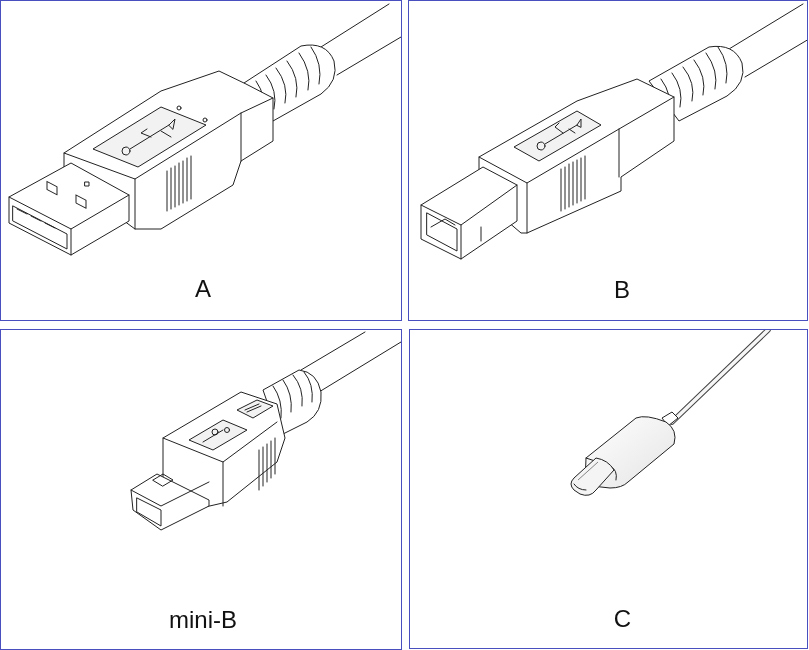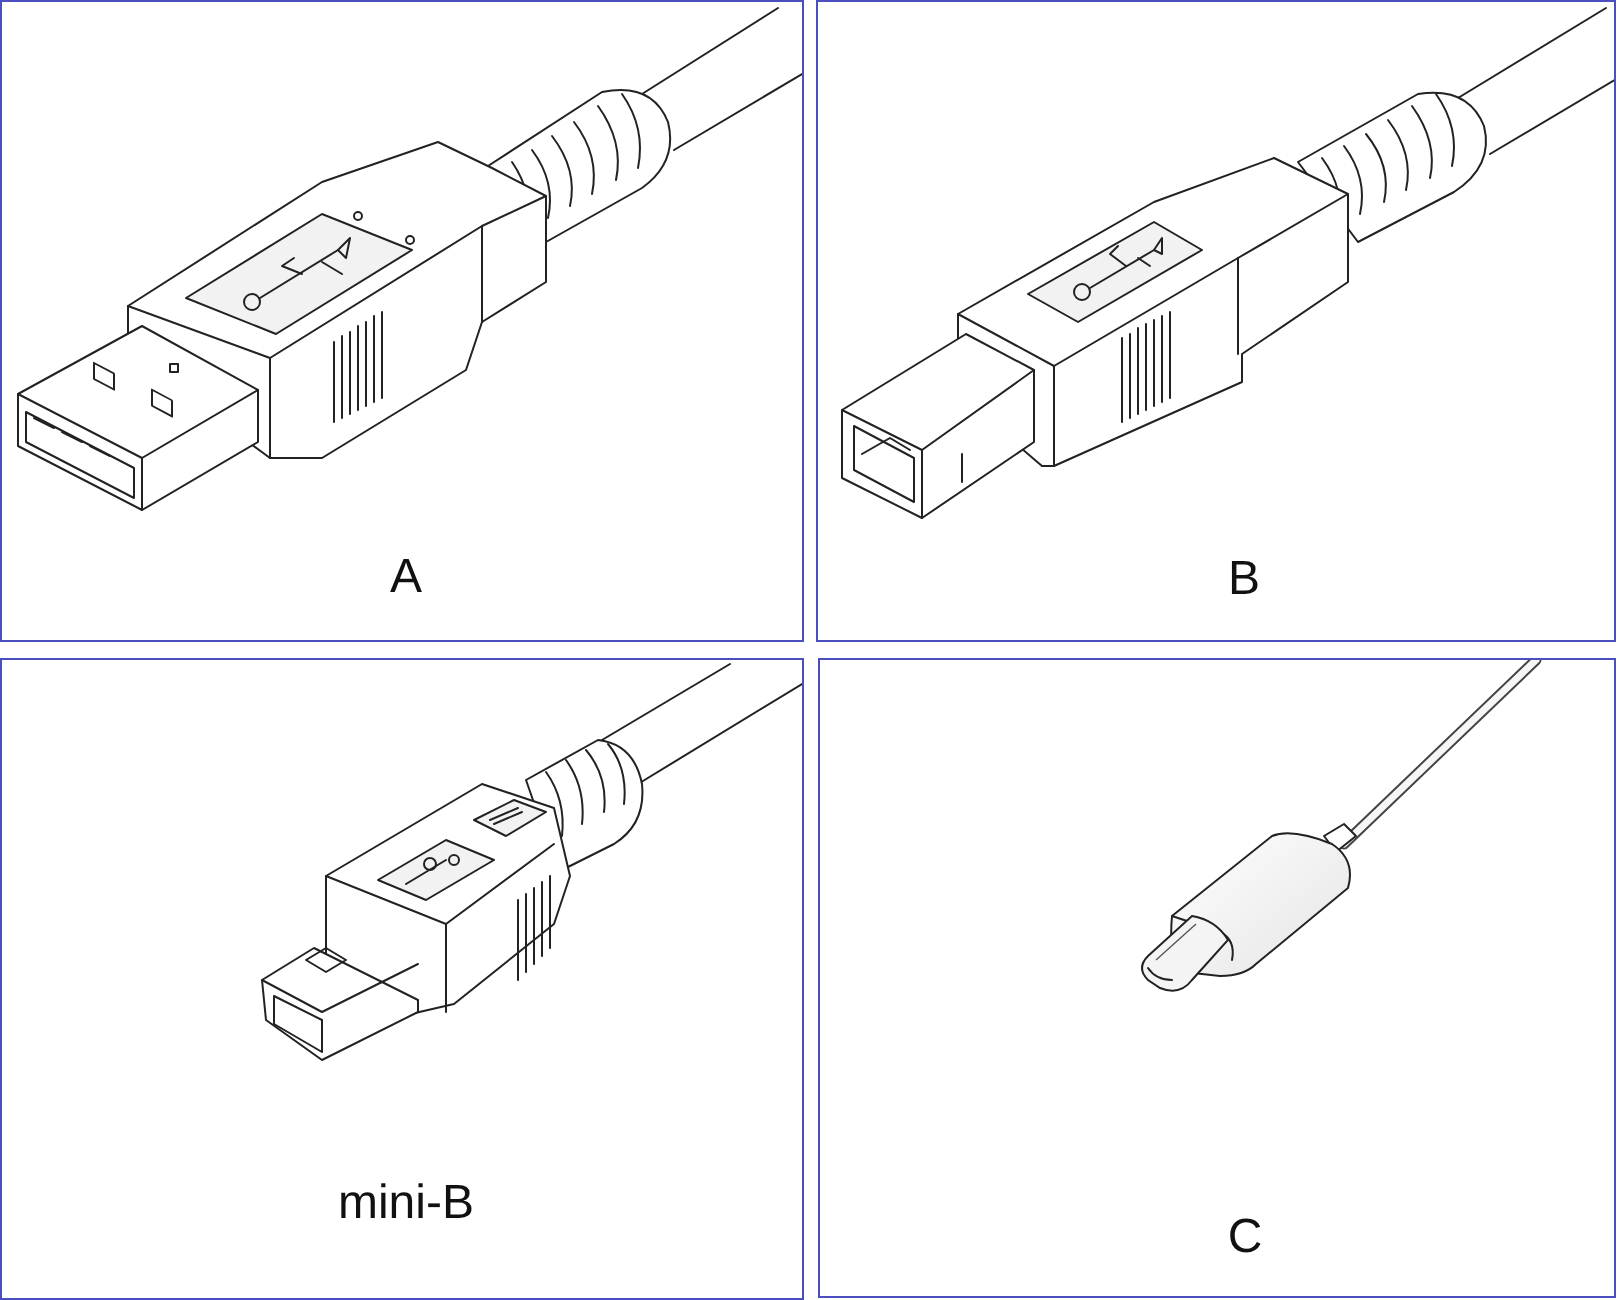--- a/index.html
+++ b/index.html
@@ -5,21 +5,21 @@
   html, body { margin:0; padding:0; background:#ffffff; }
   body { width:809px; height:650px; position:relative; overflow:hidden; font-family:"Liberation Sans", sans-serif; }
   .panel { position:absolute; box-sizing:border-box; border:1.5px solid #4a4fc0; background:#fff; overflow:hidden; }
   #p-a { left:0; top:0; width:402px; height:321px; }
   #p-b { left:408px; top:0; width:400px; height:321px; }
   #p-mb { left:0; top:329px; width:402px; height:321px; }
   #p-c { left:409px; top:329px; width:399px; height:320px; }
   .label { position:absolute; font-size:24px; color:#111; text-align:center; width:100%; left:0; }
   #p-a .label { top:274px; left:2px; }
   #p-b .label { top:275px; left:14px; }
-  #p-mb .label { top:258px; left:2px;text-align:center; }
+  #p-mb .label { top:276px; left:2px;text-align:center; }
   #p-c .label { top:275px; left:14px; }
   svg { position:absolute; left:0; top:0; }
   .ln { fill:none; stroke:#222; stroke-width:1; stroke-linejoin:round; stroke-linecap:round; }
   .lt { fill:none; stroke:#555; stroke-width:0.7; }
   .fw { fill:#fff; stroke:#222; stroke-width:1; stroke-linejoin:round; }
   .fg { fill:#f2f2f2; stroke:#222; stroke-width:1; stroke-linejoin:round; }
 </style>
 </head>
 <body>
 

